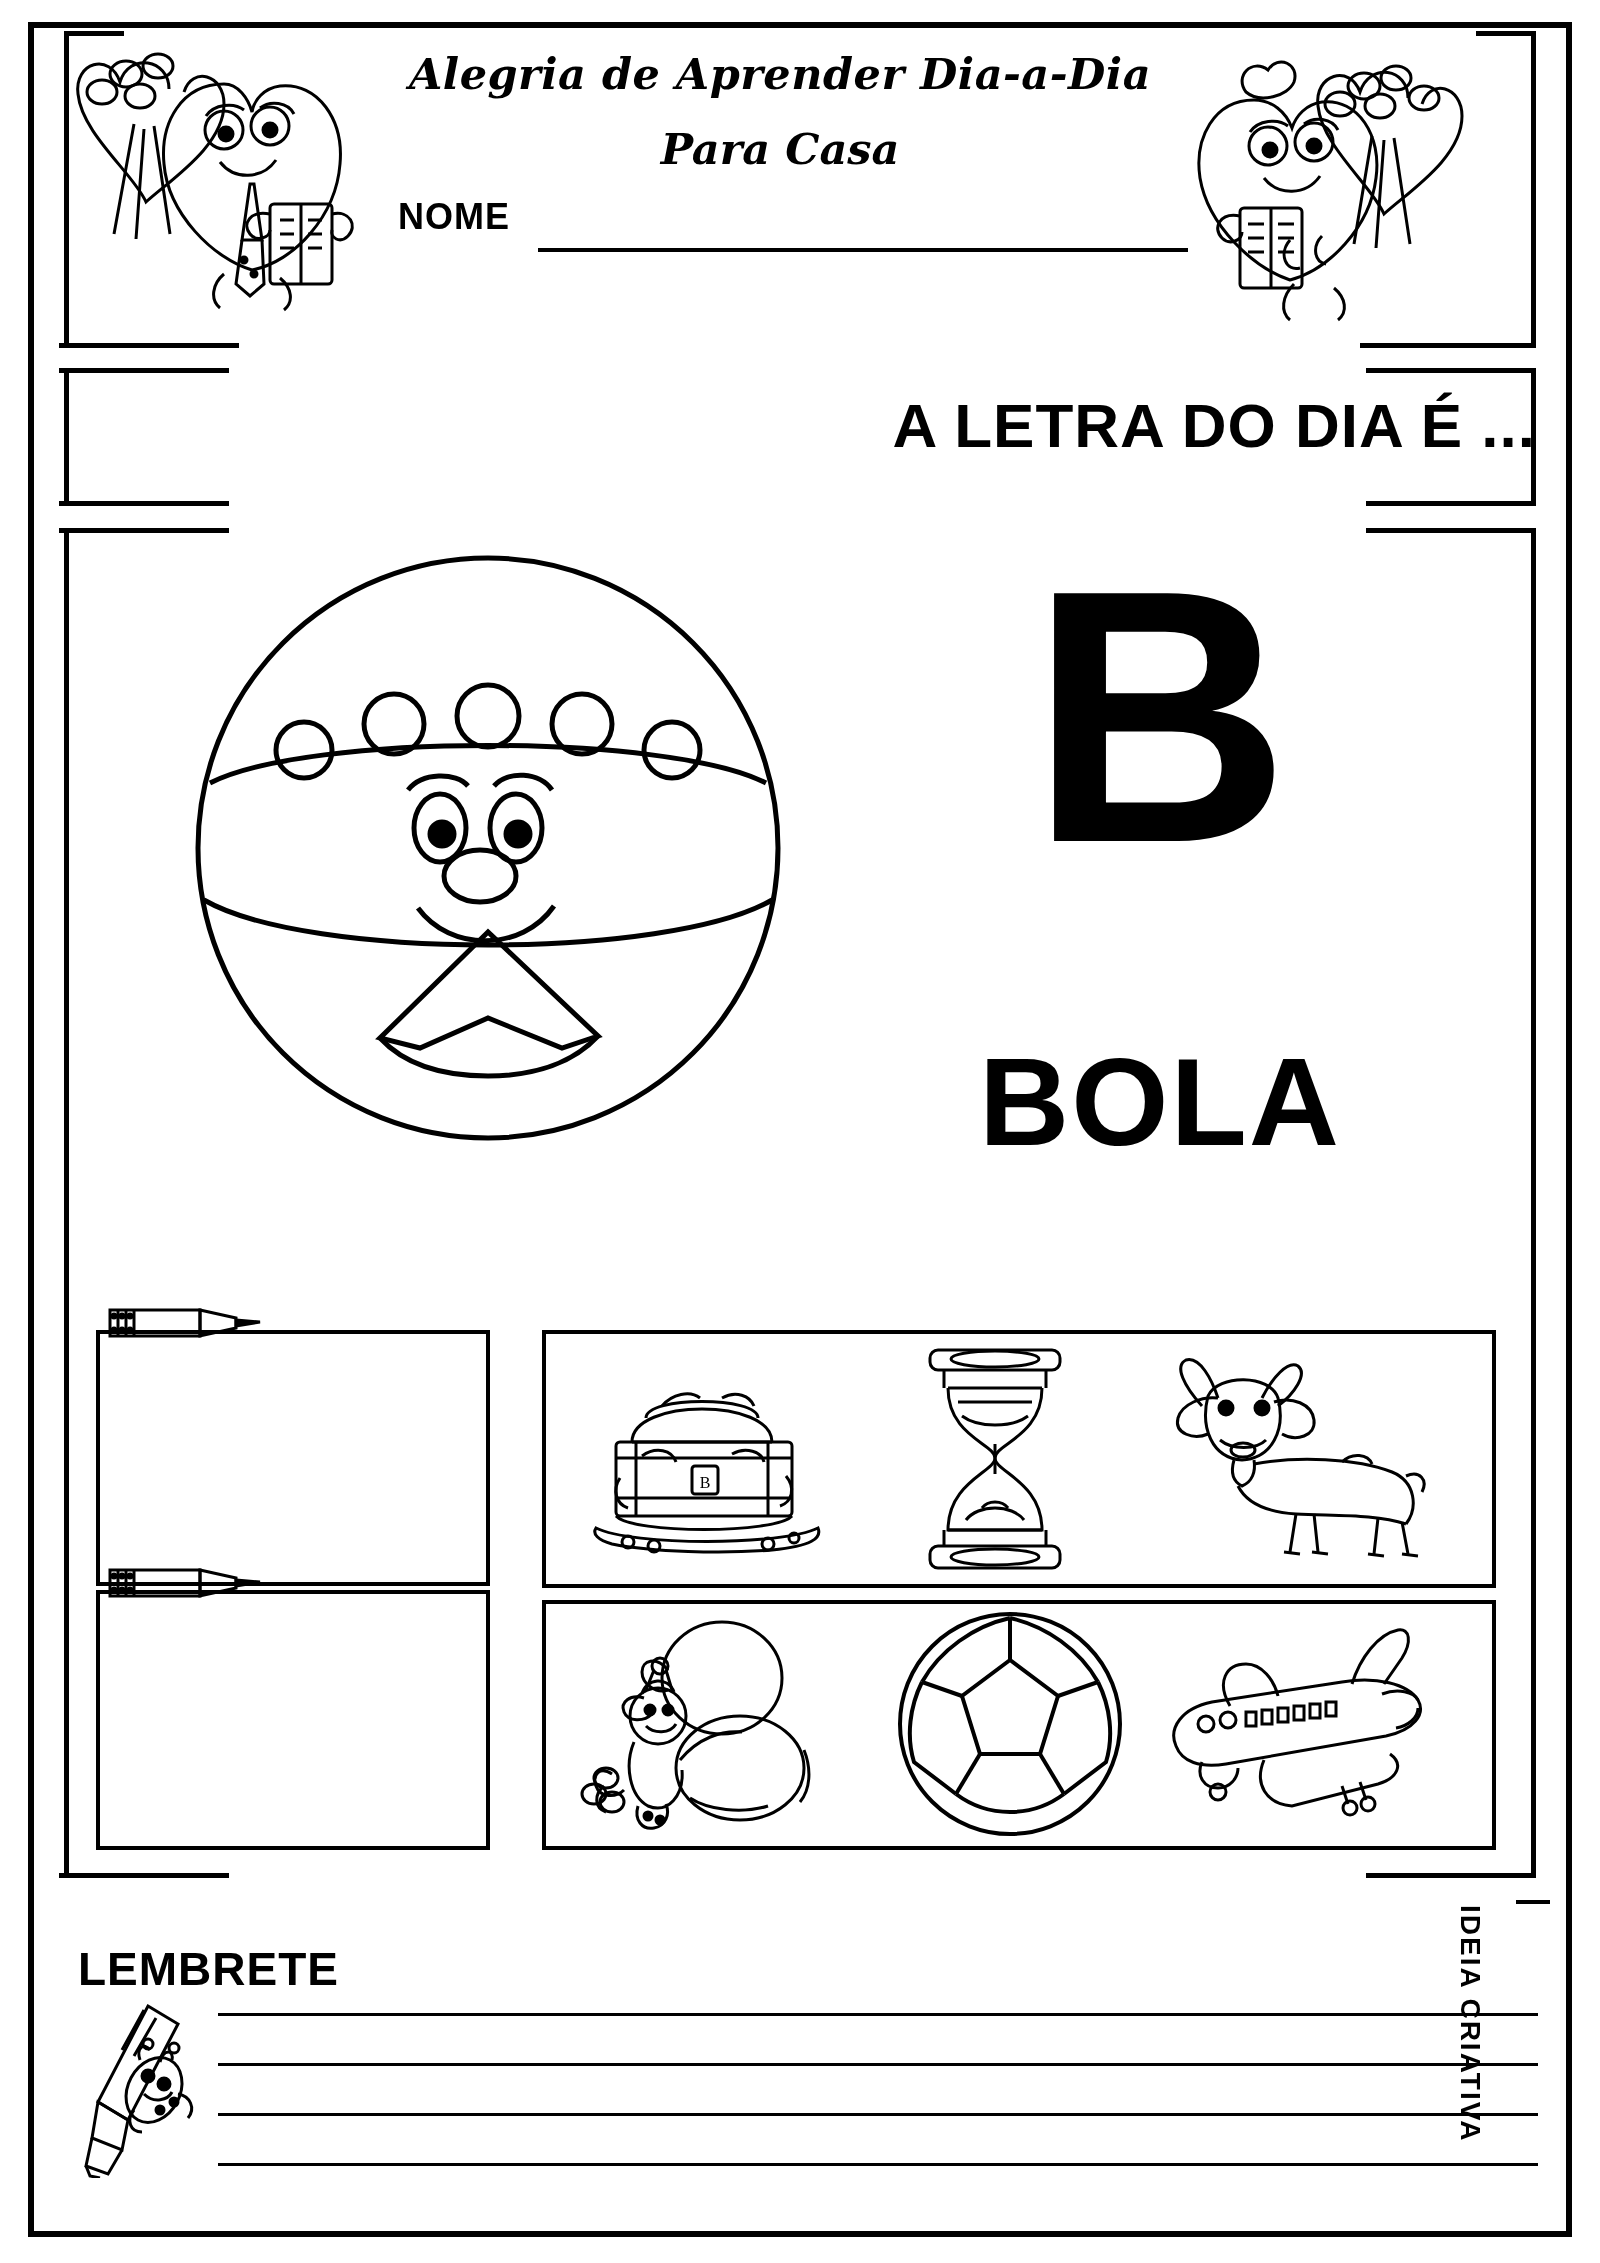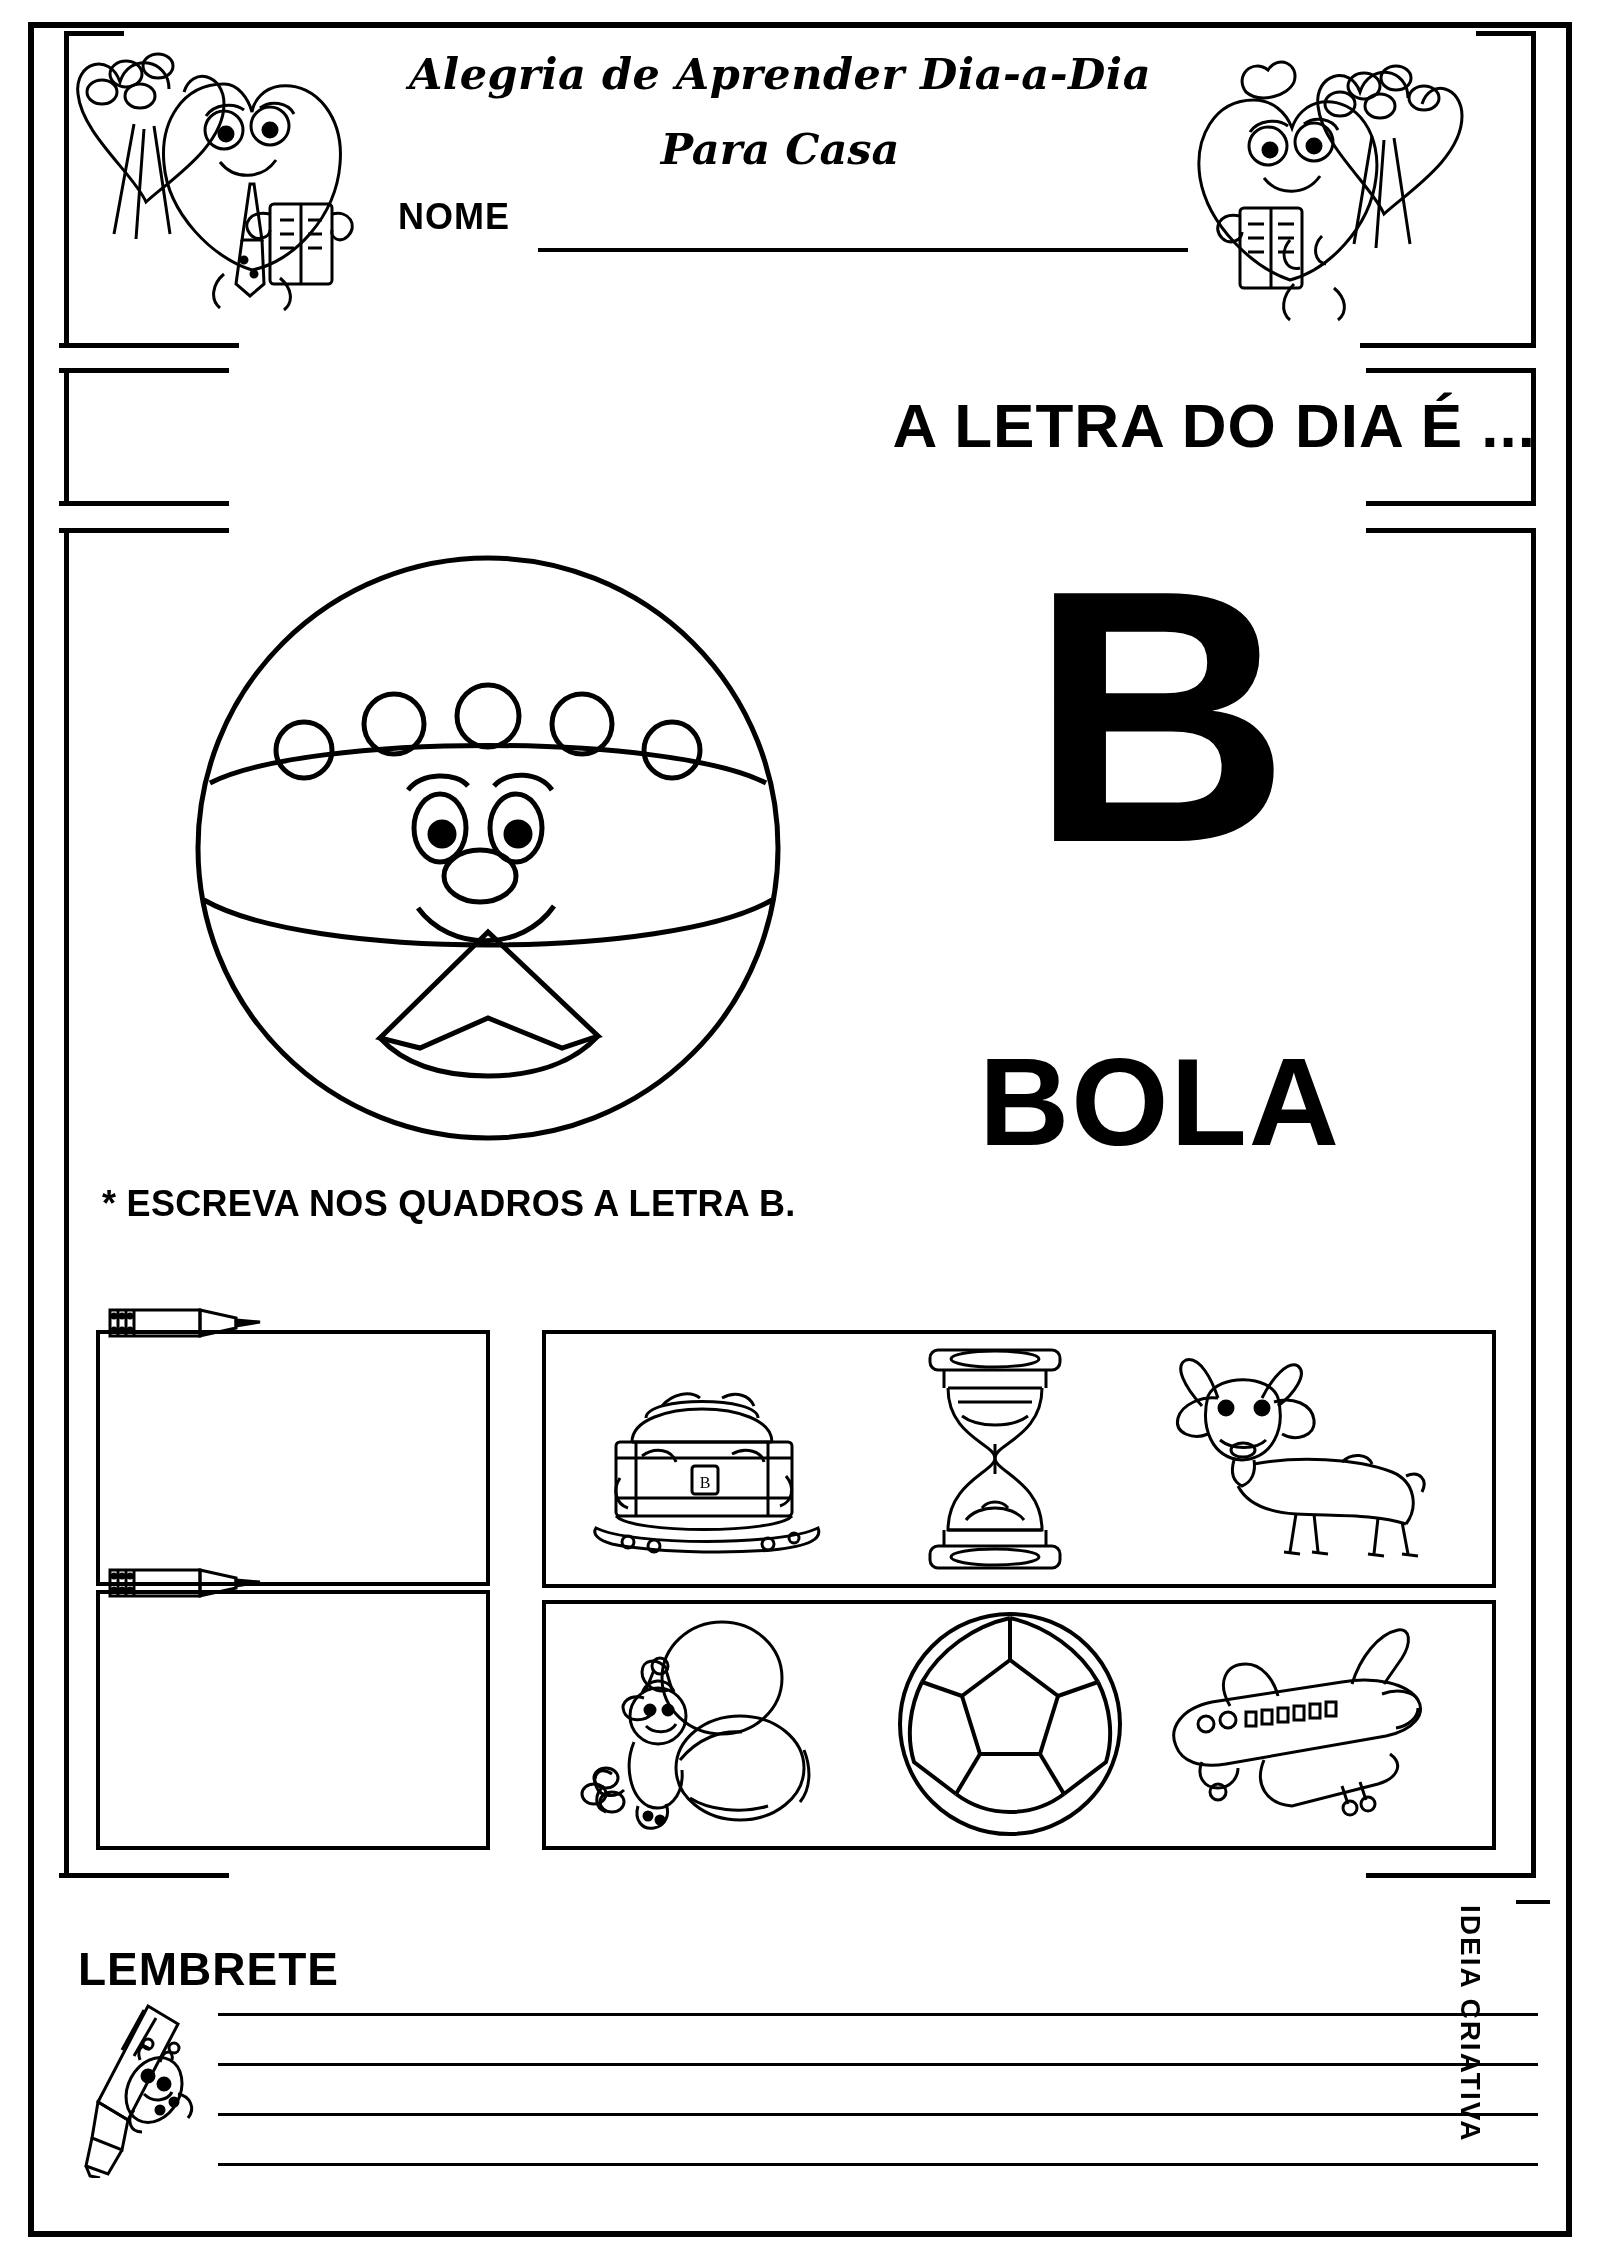--- a/index.html
+++ b/index.html
@@ -393,21 +393,20 @@
       <ellipse cx="312" cy="348" rx="36" ry="26"></ellipse>
       <path d="M250 380 C282 424, 354 424, 386 378"></path>
       <path d="M320 404 L212 510 L252 520 L320 490 L394 520 L430 508 Z"></path>
       <path d="M212 510 C236 536, 272 548, 320 548 C368 548, 406 534, 430 508"></path>
     </g>
   </svg>
 
   <div class="big-letter">B</div>
   <div class="word">BOLA</div>
 
-  <div class="instr instr1">* ESCREVA NOS QUADROS A LETRA B.</div>
 
   <div class="write-box wb1"></div>
   <div class="write-box wb2"></div>
 
   <svg class="pencil1" viewBox="0 0 160 52">
     <g fill="none" stroke="#000" stroke-width="3">
       <path d="M6 14 H96 V40 H6 Z"></path>
       <path d="M96 14 L132 22 L132 32 L96 40 Z"></path>
       <path d="M132 24 L156 26 L132 30 Z" fill="#000"></path>
       <path d="M14 14 V40 M22 14 V40 M30 14 V40"></path>

